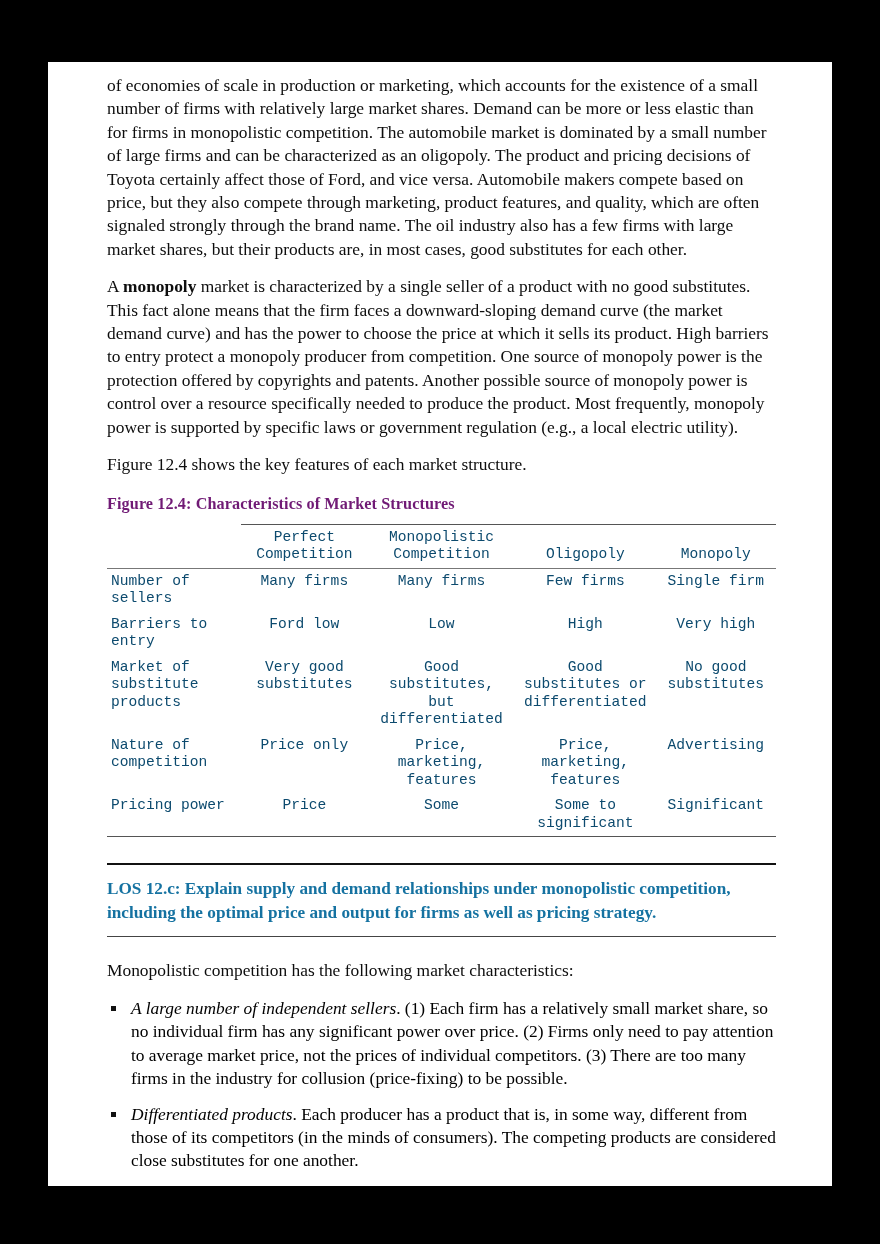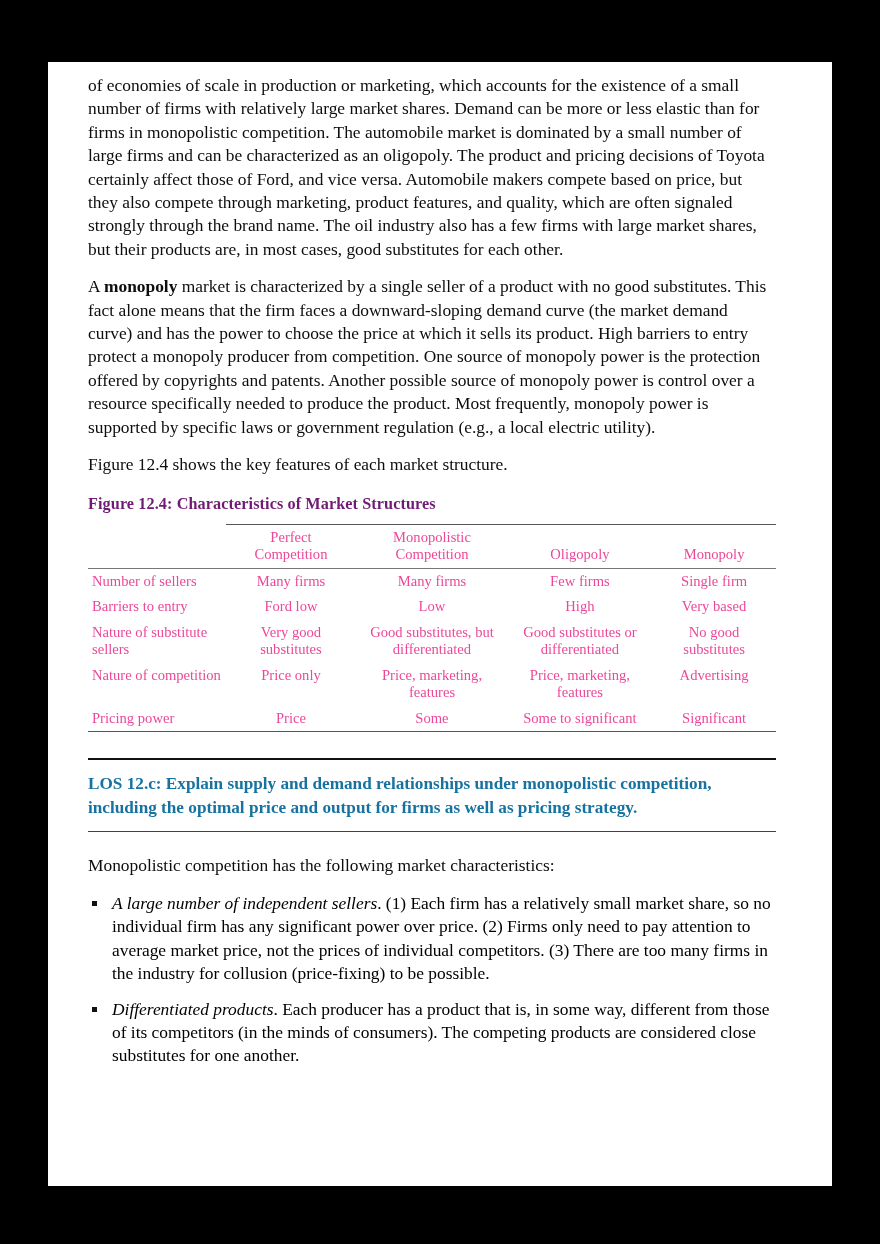--- a/index.html
+++ b/index.html
@@ -15,21 +15,21 @@
   .page {
     position: absolute;
     left: 48px;
     top: 62px;
     width: 784px;
     height: 1124px;
     background: #ffffff;
     overflow: hidden;
   }
   .content {
-    padding: 12px 56px 0 40px;
+    padding: 12px 56px 0 59px;
   }
   p.body-text {
     font-family: "Liberation Serif", serif;
     font-size: 17.4px;
     line-height: 1.345;
     color: #0d0d0d;
     margin: 0 0 14px 0;
     text-align: left;
   }
   .bold {
@@ -41,23 +41,23 @@
     font-size: 16.2px;
     color: #701a75;
     margin: 18px 0 10px 0;
     letter-spacing: 0.1px;
   }
   
   table.fig-table {
     border-collapse: collapse;
     width: 100%;
     margin: 0 0 0 0;
-    font-family: Liberation Serif, serif;
+    font-family: Liberation Mono, monospace;
     font-size: 14.6px;
-    color: #ec4899;
+    color: #0c4a6e;
   }
   table.fig-table td, table.fig-table th {
     padding: 4px 4px 4px 4px;
     vertical-align: top;
     font-weight: normal;
   }
   .thead-row th {
     text-align: center;
     line-height: 1.2;
     padding-bottom: 5px;
@@ -181,24 +181,24 @@
           <td class="cell rule-mid">Many firms</td>
           <td class="cell rule-mid">Many firms</td>
           <td class="cell rule-mid">Few firms</td>
           <td class="cell rule-mid">Single firm</td>
         </tr>
         <tr>
           <td class="rowlabel">Barriers to entry</td>
           <td class="cell">Ford low</td>
           <td class="cell">Low</td>
           <td class="cell">High</td>
-          <td class="cell">Very based</td>
-        </tr>
-        <tr>
-          <td class="rowlabel">Nature of substitute sellers</td>
+          <td class="cell">Very high</td>
+        </tr>
+        <tr>
+          <td class="rowlabel">Market of substitute products</td>
           <td class="cell">Very good substitutes</td>
           <td class="cell">Good substitutes, but differentiated</td>
           <td class="cell">Good substitutes or differentiated</td>
           <td class="cell">No good substitutes</td>
         </tr>
         <tr>
           <td class="rowlabel">Nature of competition</td>
           <td class="cell">Price only</td>
           <td class="cell">Price, marketing, features</td>
           <td class="cell">Price, marketing, features</td>

